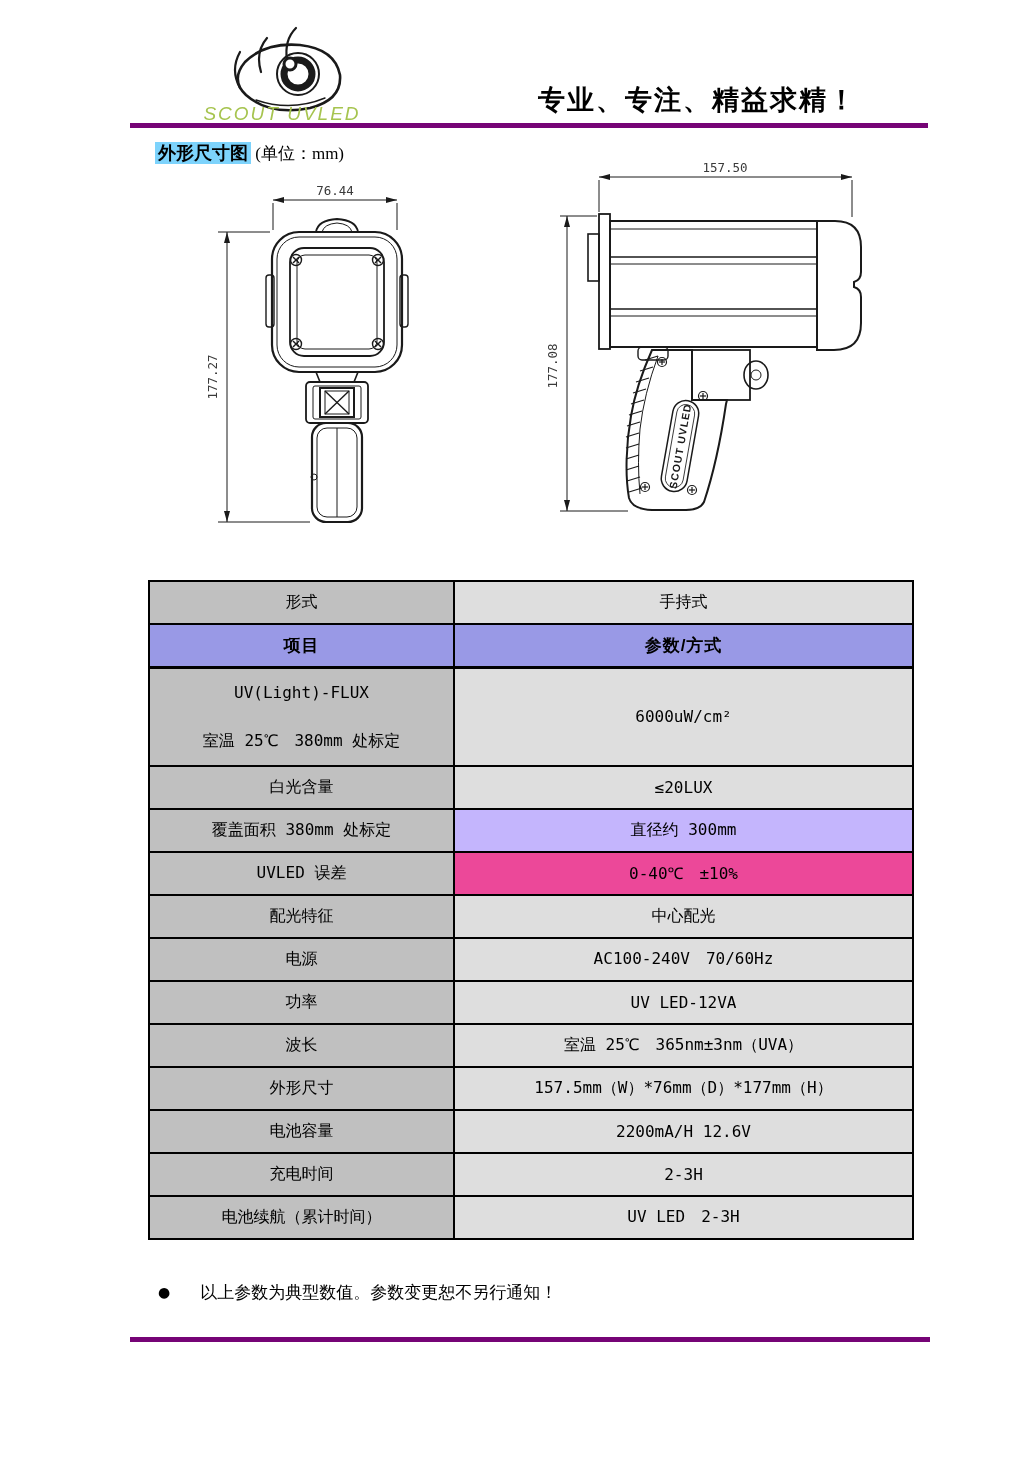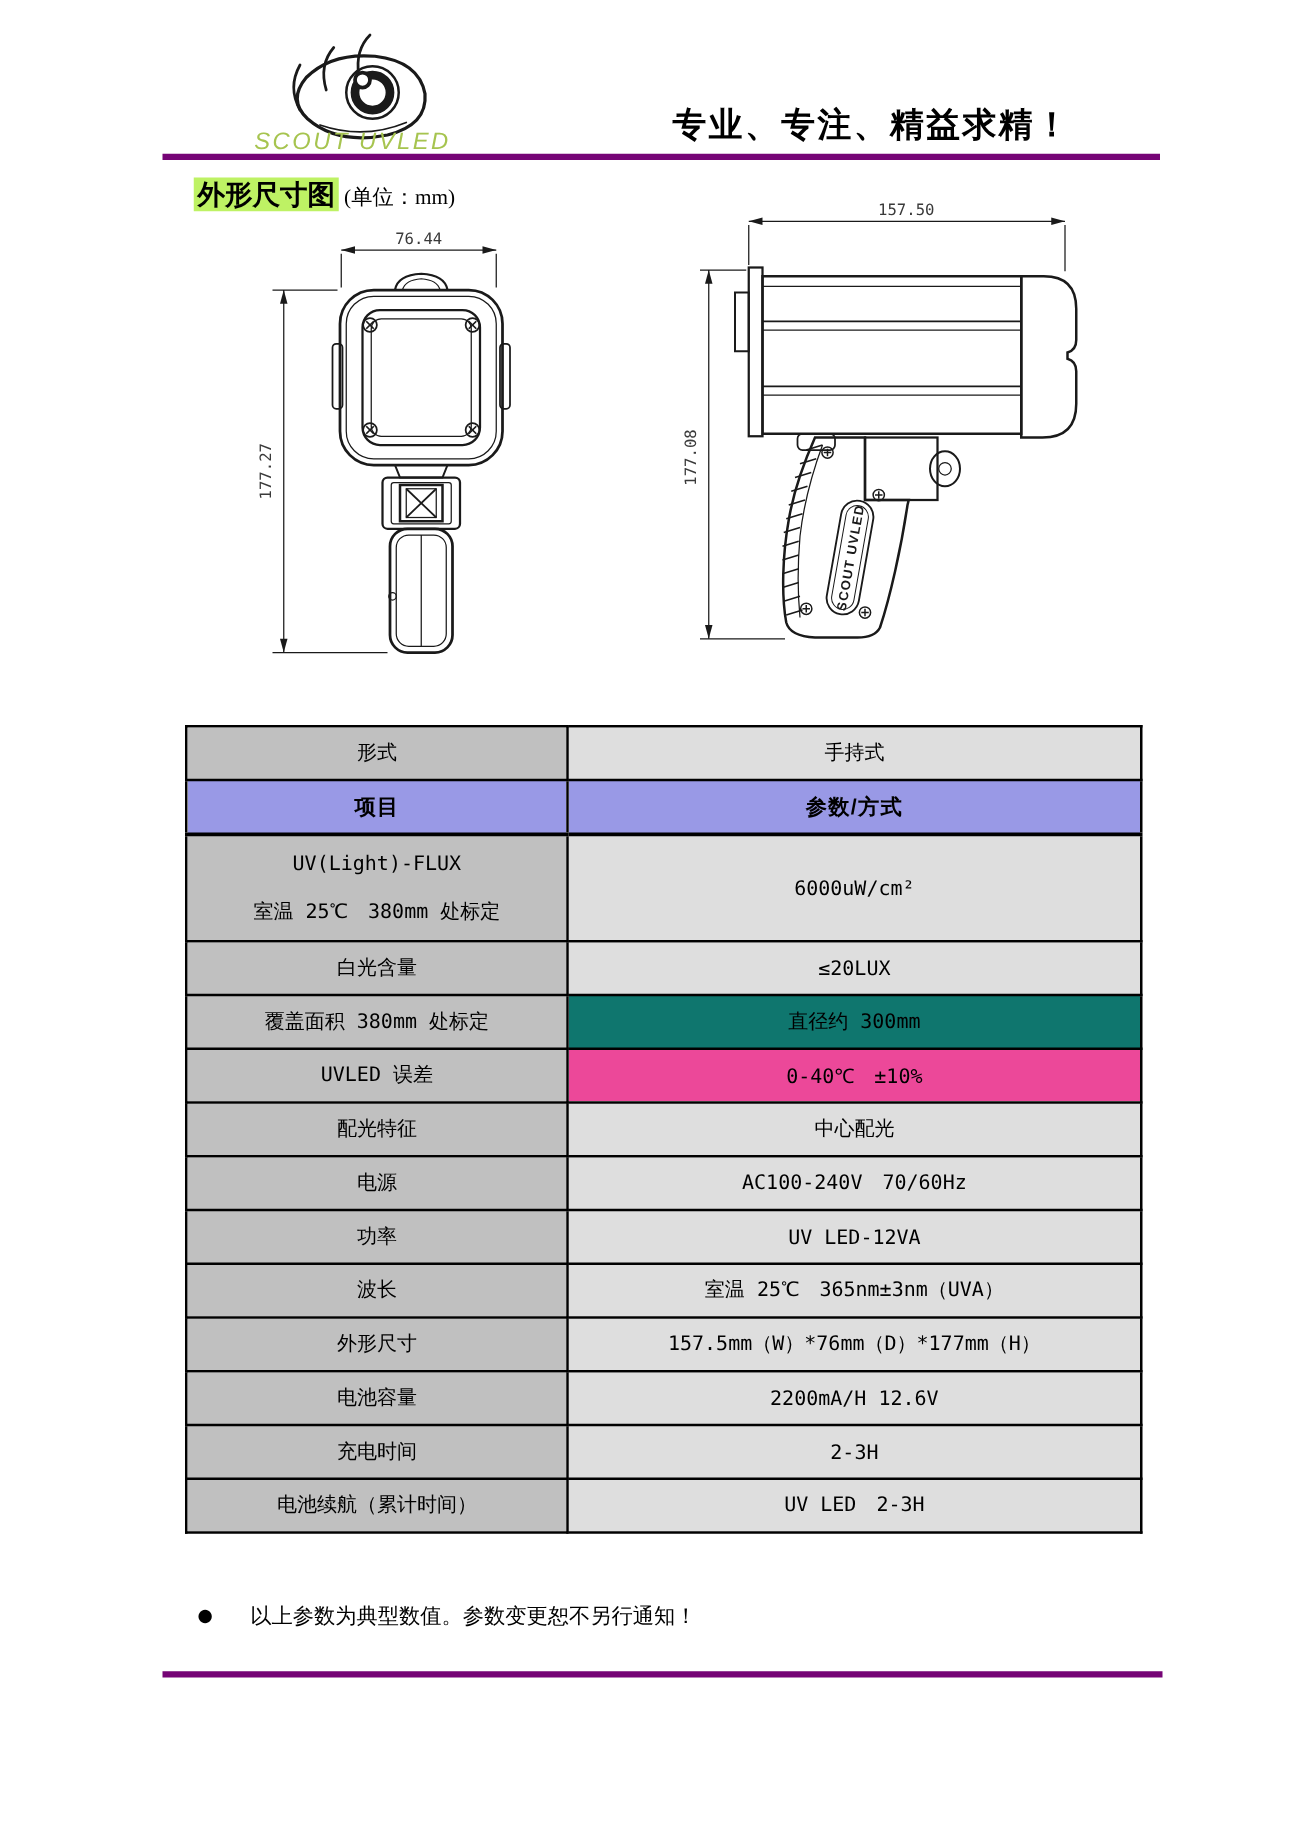--- a/index.html
+++ b/index.html
@@ -12,21 +12,21 @@
              font-family:"Liberation Sans",sans-serif;font-style:italic;
              font-size:19px;letter-spacing:2px;color:#a6c44f;}
   .slogan{position:absolute;left:538px;top:82px;font-size:27px;font-weight:bold;
           letter-spacing:2px;white-space:nowrap;}
   .hr-top{position:absolute;left:130px;top:123px;width:798px;height:5px;background:#760476;}
   .hr-bottom{position:absolute;left:130px;top:1337px;width:800px;height:5px;background:#760476;}
 
   
   .section-title{position:absolute;left:155px;top:141px;font-family:"Liberation Serif",serif;
                  font-size:17px;white-space:nowrap;}
-  .section-title .hl{background:#bef264;font-size:22px;font-weight:bold;padding:1px 3px;font-family:Liberation Serif, serif;}
+  .section-title .hl{background:#7dd3fc;font-size:18px;font-weight:bold;padding:1px 3px;font-family:Liberation Serif, serif;}
 
   
   .drawing{position:absolute;}
   .drawing svg{display:block;}
   .cad{stroke:#1a1a1a;fill:none;}
   .dimtext{font-family:"DejaVu Sans Mono",monospace;font-size:12.5px;fill:#3a3a3a;}
   .handle-label-text{font-family:"Liberation Sans",sans-serif;font-size:10.5px;font-weight:bold;
                      letter-spacing:1px;fill:#1a1a1a;}
 
   
@@ -34,21 +34,21 @@
               width:764px;}
   .spec-table th,.spec-table td{border:2px solid #000;text-align:center;vertical-align:middle;
               padding:0;overflow:hidden;}
   .spec-table th{background:#9999e6;height:34px;font-size:17px;font-weight:bold;
               border-bottom:3px solid #000;letter-spacing:1px;}
   .spec-table td{font-size:16px;font-family:"DejaVu Sans Mono","Liberation Sans",sans-serif;}
   .spec-table td.c1{background:#c0c0c0;}
   .spec-table td.c2{background:#dedede;}
   .spec-table tr{height:43px;}
   .spec-table tr.tall{height:86px;}
-  .spec-table tr.tall td.c1{white-space:pre-line;line-height:38px;margin-left:35px;}
+  .spec-table tr.tall td.c1{white-space:pre-line;line-height:48px;margin-left:35px;}
 
   
   .note{position:absolute;left:158px;top:1281px;font-family:"DejaVu Serif",serif;font-size:17px;
         white-space:nowrap;}
   .note .bullet{font-size:14px;display:inline-block;margin-right:30px;vertical-align:1px;}
 </style>
 </head>
 <body>
 
 <div class="page">
@@ -244,21 +244,21 @@
       <td class="c1" style="background: rgb(192, 192, 192);">UV(Light)-FLUX
 室温 25℃　380mm 处标定</td>
       <td class="c2" style="background: rgb(222, 222, 222);">6000uW/cm²</td>
     </tr>
     <tr>
       <td class="c1" style="background: rgb(192, 192, 192);">白光含量</td>
       <td class="c2" style="background: rgb(222, 222, 222);">≤20LUX</td>
     </tr>
     <tr>
       <td class="c1" style="background: rgb(192, 192, 192);">覆盖面积 380mm 处标定</td>
-      <td class="c2" style="background: #0f766e;">直径约 300mm</td>
+      <td class="c2" style="background: #c4b5fd;">直径约 300mm</td>
     </tr>
     <tr>
       <td class="c1" style="background: rgb(192, 192, 192);">UVLED 误差</td>
       <td class="c2" style="background: #ec4899;">0-40℃　±10%</td>
     </tr>
     <tr>
       <td class="c1" style="background: rgb(192, 192, 192);">配光特征</td>
       <td class="c2" style="background: rgb(222, 222, 222);">中心配光</td>
     </tr>
     <tr>

